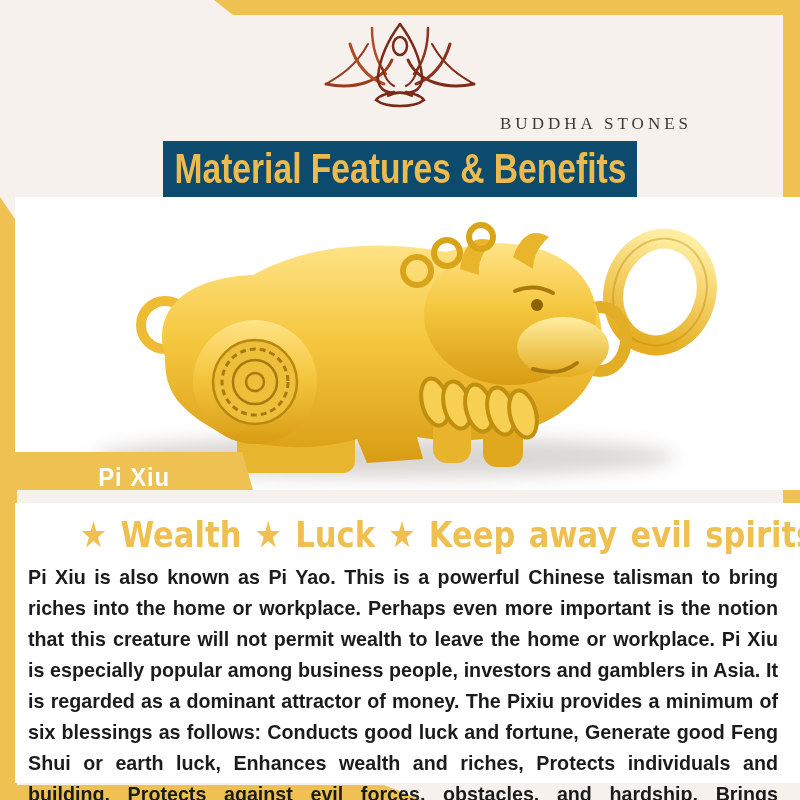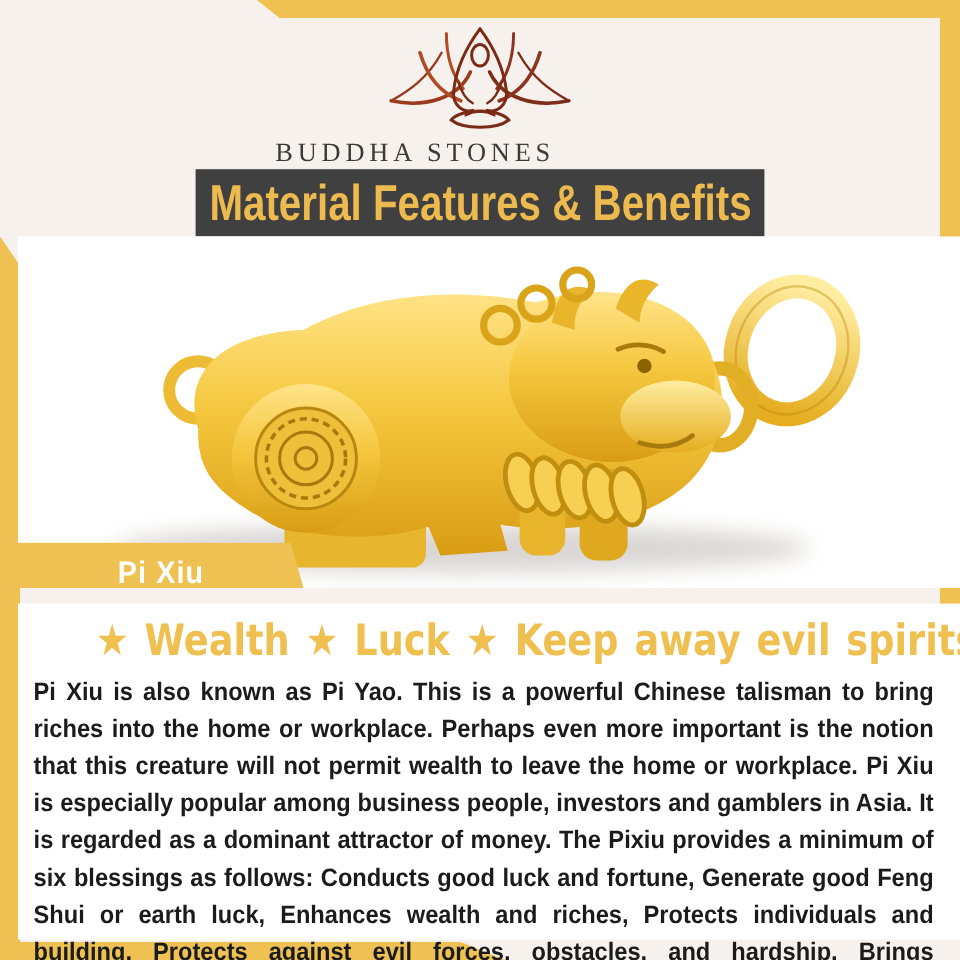--- a/index.html
+++ b/index.html
@@ -14,25 +14,25 @@
                  clip-path:polygon(0 0,586px 0,586px 15px,19px 15px); }
   .right-strip { left:783px; top:0;     width:17px;  height:612px;
                  clip-path:polygon(0 0,17px 0,17px 612px,0 585px); }
   .left-strip  { left:0;     top:197px; width:17px;  height:603px;
                  clip-path:polygon(0 0,17px 25px,17px 603px,0 603px); }
   .bottom-band { left:0;     top:785px; width:421px; height:15px;
                  clip-path:polygon(0 0,384px 0,421px 15px,0 15px); }
   
   .header { position:absolute; left:0; top:0; width:800px; height:197px; }
   .logo   { position:absolute; left:318px; top:16px; width:164px; height:100px; }
-  .brand  { position:absolute; left:0; top:114px; width:692px; text-align:center;
-            font-family:"Liberation Serif", serif; font-size:22px;
+  .brand  { position:absolute; left:0; top:114px; width:692px; text-align:right;
+            font-family:"Liberation Serif", serif; font-size:17px;
             letter-spacing:4px; color:#3e3a36; }
   .title-band { position:absolute; left:163px; top:141px; width:474px; height:56px;
-                background:#404040; display:flex; align-items:center; justify-content:center; }
+                background:#0c4a6e; display:flex; align-items:center; justify-content:center; }
   .title { display:inline-block; font-weight:bold; font-size:42px; color:#ecba4e;
            transform:scaleX(.8); white-space:nowrap; }
   
   .photo-area { position:absolute; left:15px; top:197px; width:785px; height:293px;
                 background:#ffffff; }
   .photo-area svg { width:100%; height:100%; display:block; }
   
   .ribbon { position:absolute; left:15px; top:452px; width:238px; height:50px;
             background:#eec152; clip-path:polygon(0 0,227px 0,238px 38px,0 38px);
             display:flex; align-items:center; justify-content:center; z-index:5; }

